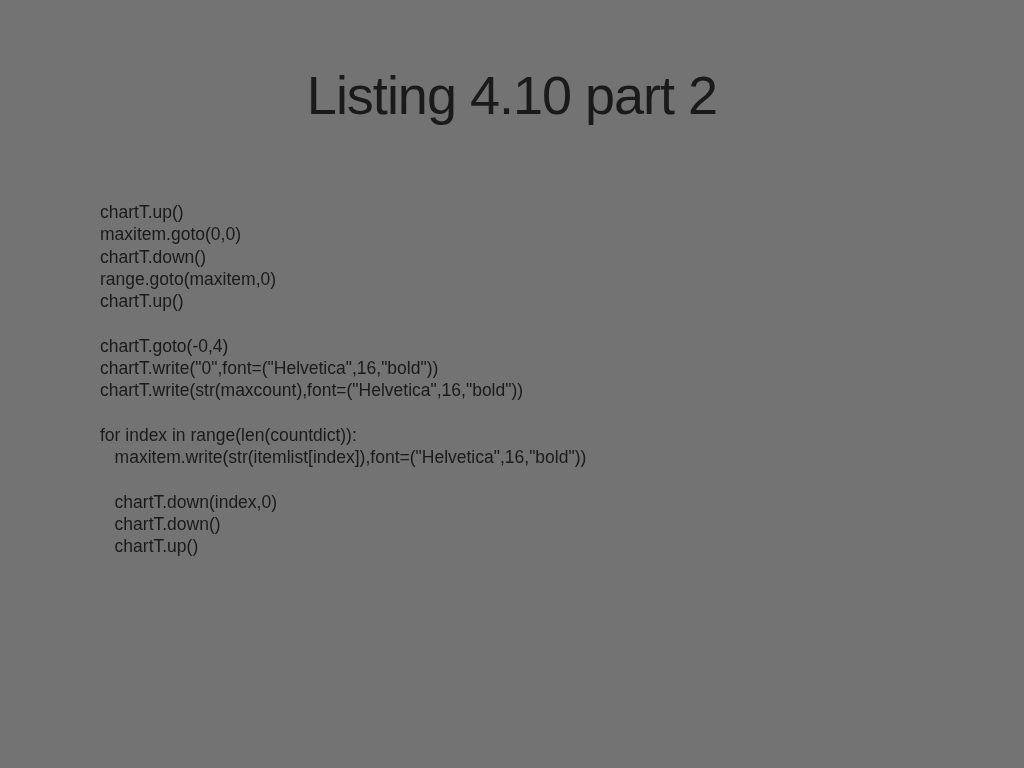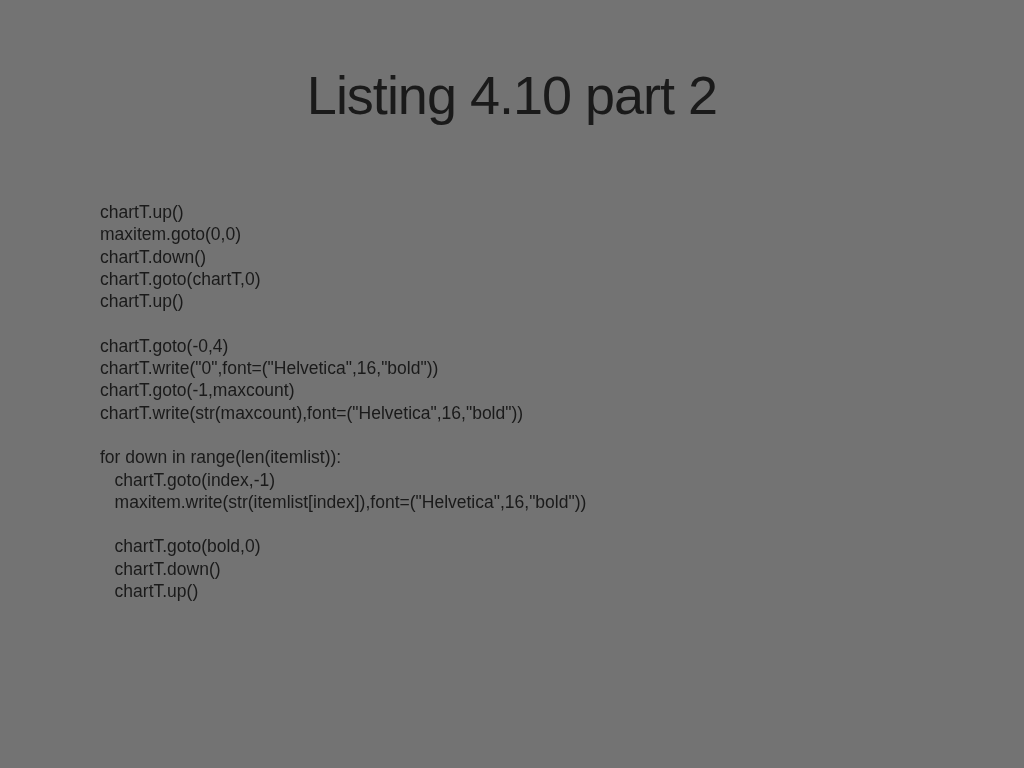--- a/index.html
+++ b/index.html
@@ -45,29 +45,27 @@
 </head>
 <body>
 
 <div class="slide">
   <div class="slide-title">Listing 4.10 part 2</div>
 
   <div class="code-block">
     <div class="code-line">chartT.up()</div>
     <div class="code-line">maxitem.goto(0,0)</div>
     <div class="code-line">chartT.down()</div>
-    <div class="code-line">chartT.goto(chartT,0)</div>
+    <div class="code-line">range.goto(maxitem,0)</div>
     <div class="code-line">chartT.up()</div>
     <div class="code-line"></div>
     <div class="code-line">chartT.goto(-0,4)</div>
     <div class="code-line">chartT.write("0",font=("Helvetica",16,"bold"))</div>
-    <div class="code-line">chartT.goto(-1,maxcount)</div>
     <div class="code-line">chartT.write(str(maxcount),font=("Helvetica",16,"bold"))</div>
     <div class="code-line"></div>
-    <div class="code-line">for down in range(len(itemlist)):</div>
-    <div class="code-line">   chartT.goto(index,-1)</div>
+    <div class="code-line">for index in range(len(countdict)):</div>
     <div class="code-line">   maxitem.write(str(itemlist[index]),font=("Helvetica",16,"bold"))</div>
     <div class="code-line"></div>
-    <div class="code-line">   chartT.goto(bold,0)</div>
+    <div class="code-line">   chartT.down(index,0)</div>
     <div class="code-line">   chartT.down()</div>
     <div class="code-line">   chartT.up()</div>
   </div>
 </div>
 
 </body></html>

